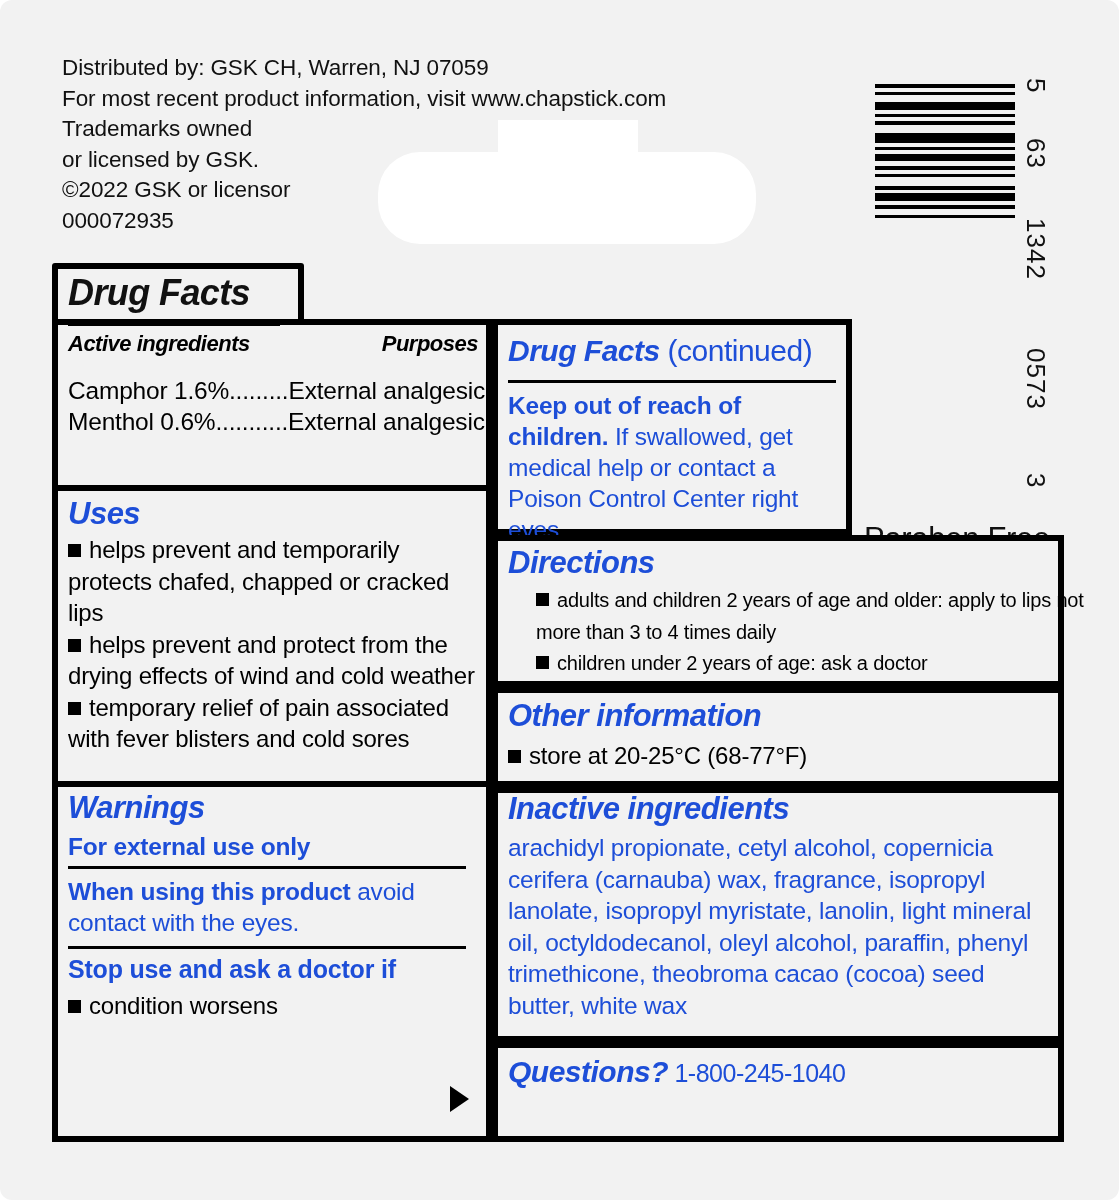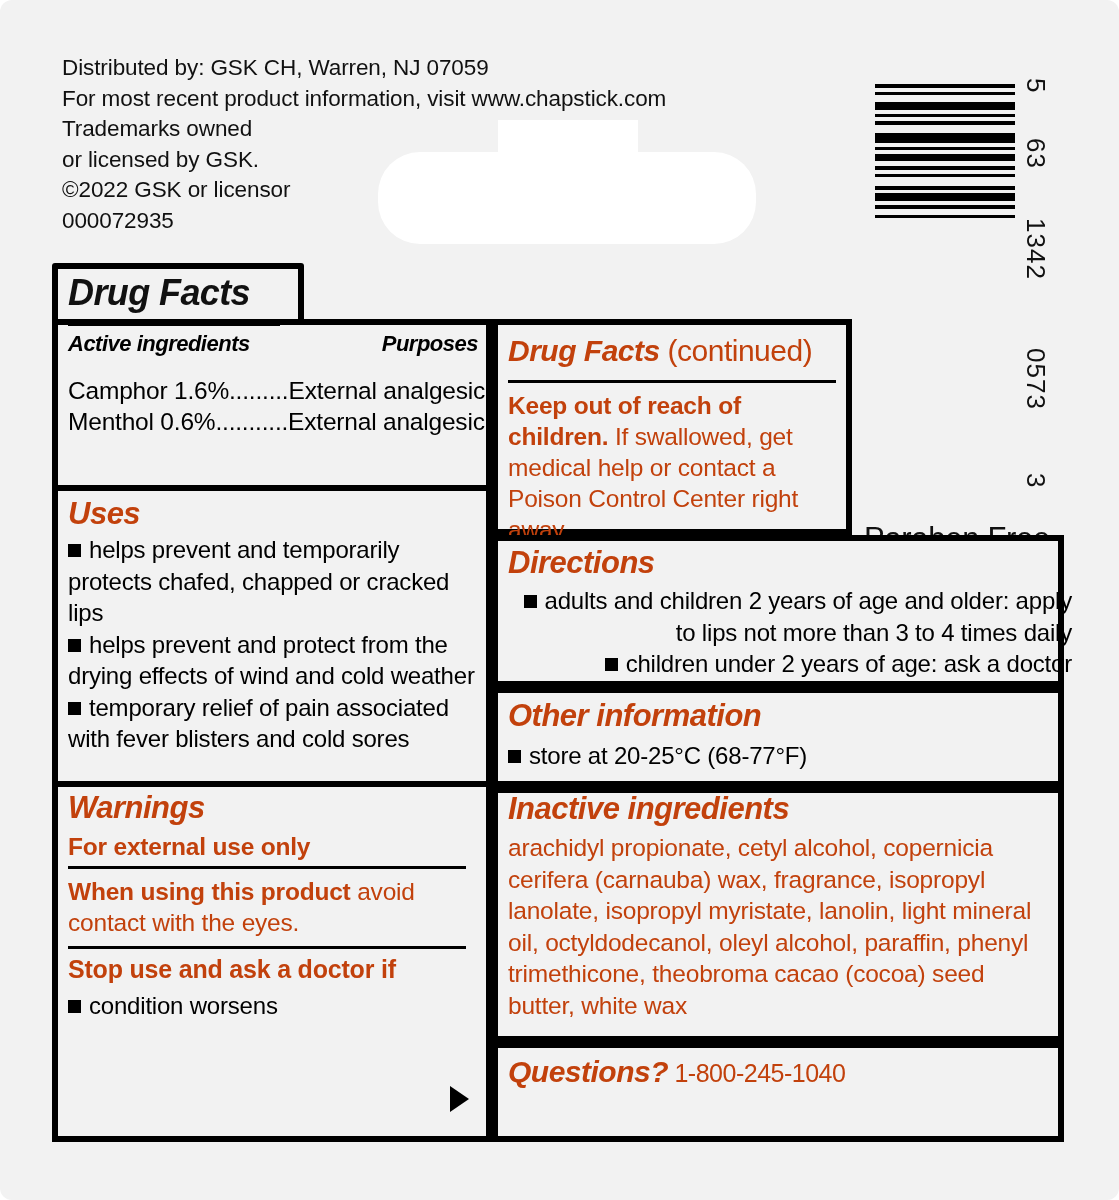--- a/index.html
+++ b/index.html
@@ -135,21 +135,21 @@
     border: 6px solid #000;
     box-sizing: border-box;
     background: #f2f2f2;
   }
   .box-keepout { left: 492px; top: 319px; width: 360px; height: 216px; }
   .box-directions { left: 492px; top: 535px; width: 572px; height: 152px; }
   .box-other { left: 492px; top: 687px; width: 572px; height: 100px; }
   .box-inactive { left: 492px; top: 787px; width: 572px; height: 255px; }
   .box-questions { left: 492px; top: 1042px; width: 572px; height: 100px; }
 
-  .txt { color: #c2410c; }
+  .txt { color: #1d4ed8; }
   h2.sec {
     margin: 0;
     font-style: italic;
     font-weight: bold;
     letter-spacing: -0.5px;
   }
 
   
   .active-head {
     position: absolute;
@@ -245,22 +245,22 @@
   .df-cont-title span { font-style: normal; font-weight: normal; }
   .rule-cont { position: absolute; left: 508px; top: 380px; width: 328px; height: 3px; background:#000; }
   .keepout-body {
     position: absolute; left: 508px; top: 390px; width: 336px;
     font-size: 24.5px; line-height: 31px; letter-spacing: -0.2px;
   }
   .keepout-body b { font-weight: bold; }
 
   .dir-title { position: absolute; left: 508px; top: 545px; font-size: 31px; }
   .dir-body {
-    position: absolute; left: 520px; top: 585px; width: 552px;
-    font-size: 24px; line-height: 31.5px; letter-spacing: -0.2px; text-align: right;
+    position: absolute; left: 536px; top: 585px; width: 552px;
+    font-size: 20px; line-height: 31.5px; letter-spacing: -0.2px;
   }
 
   .other-title { position: absolute; left: 508px; top: 698px; font-size: 31px; }
   .other-body {
     position: absolute; left: 508px; top: 740px; width: 552px;
     font-size: 24px; line-height: 31px; letter-spacing: -0.2px;
   }
 
   .inact-title { position: absolute; left: 508px; top: 791px; font-size: 31px; }
   .inact-body {
@@ -365,21 +365,21 @@
     <div><span class="bullet"></span><span>condition worsens</span></div>
   </div>
   <div class="arrow"></div>
 
   <div class="rb box-keepout"></div>
   <div class="df-cont-title txt">
     <i>Drug Facts</i><span> (continued)</span>
   </div>
   <div class="rule-cont"></div>
   <div class="keepout-body txt">
-    <b>Keep out of reach of children.</b><span> If swallowed, get medical help or contact a Poison Control Center right away.</span>
+    <b>Keep out of reach of children.</b><span> If swallowed, get medical help or contact a Poison Control Center right eyes.</span>
   </div>
 
   <div class="rb box-directions"></div>
   <h2 class="sec dir-title txt">Directions</h2>
   <div class="dir-body">
     <div><span class="bullet"></span><span>adults and children 2 years of age and older: apply to lips not more than 3 to 4 times daily</span></div>
     <div><span class="bullet"></span><span>children under 2 years of age: ask a doctor</span></div>
   </div>
 
   <div class="rb box-other"></div>

